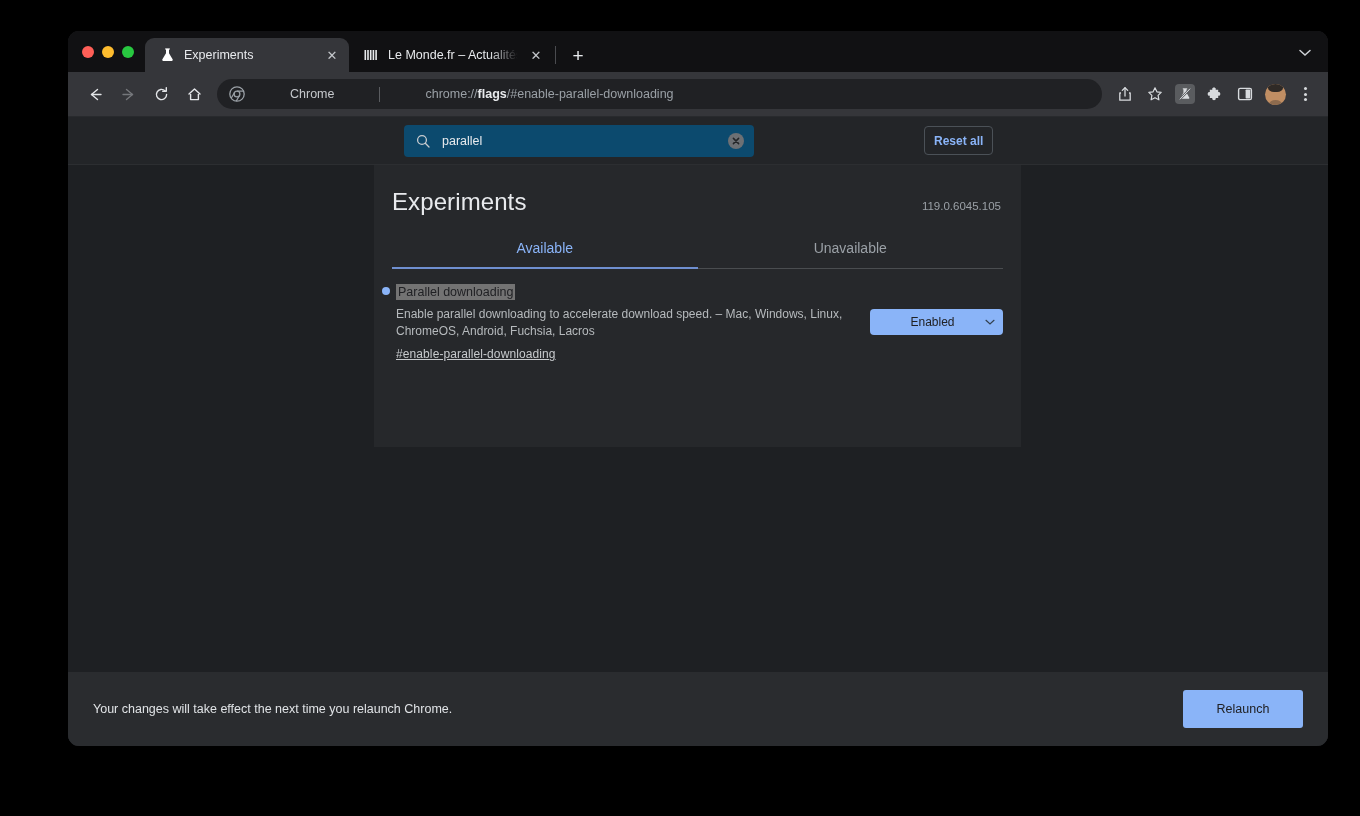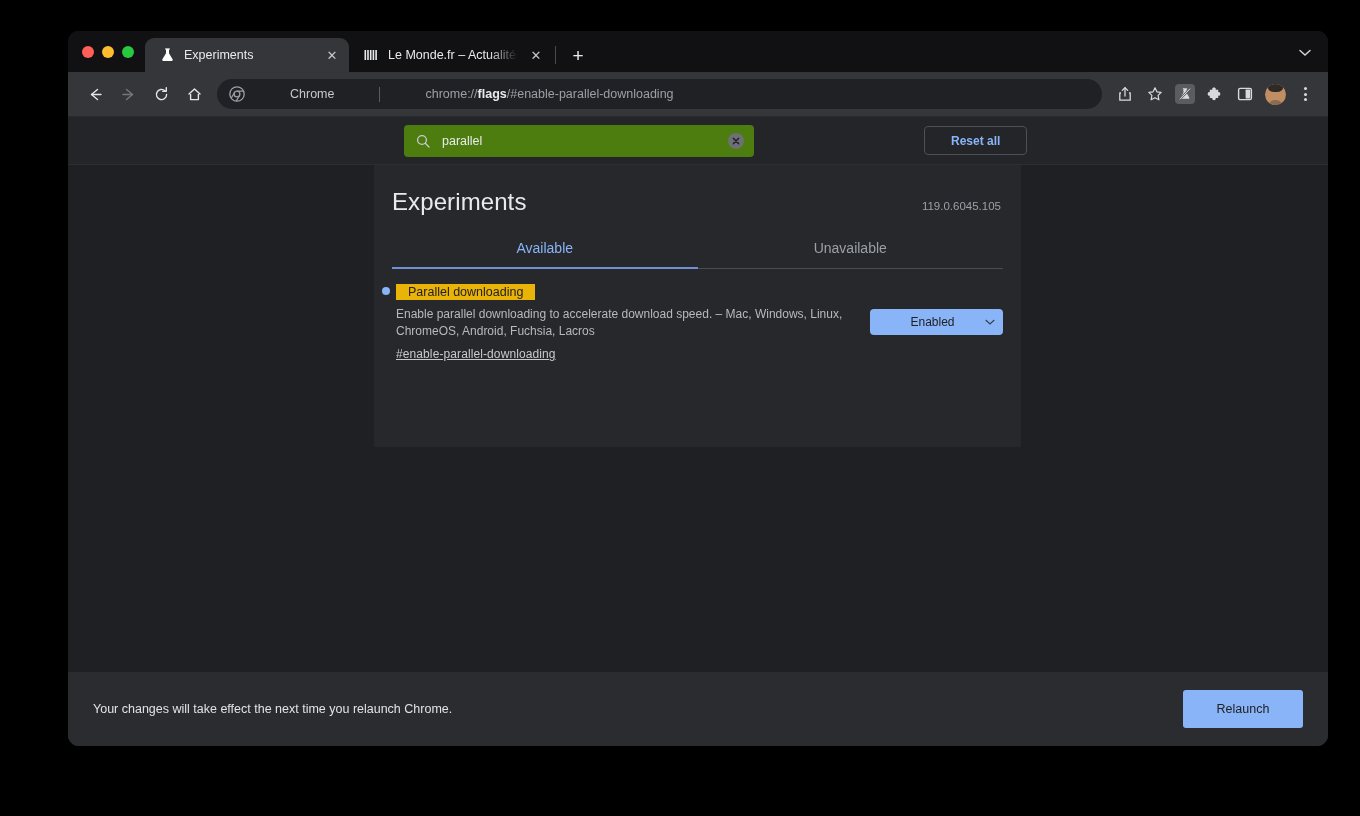--- a/index.html
+++ b/index.html
@@ -219,21 +219,21 @@
     height: 48px;
     background: #232528;
     border-bottom: 1px solid #2c2e31;
     position: relative;
     flex: 0 0 auto;
   }
   #searchbox {
     position: absolute;
     left: 336px; top: 8px;
     width: 350px; height: 32px;
-    background: #4d7c0f;
+    background: #0c4a6e;
     border-radius: 4px;
     display: flex;
     align-items: center;
     padding: 0 10px 0 11px;
   }
   #searchbox .s-icon {
     width: 16px; height: 16px;
     flex: 0 0 16px;
     display: flex; align-items: center; justify-content: center;
     margin-right: 11px;
@@ -254,21 +254,21 @@
     display: flex; align-items: center; justify-content: center;
     color: #232528;
     font-size: 11px;
     line-height: 1;
     font-weight: 700;
   }
   #reset-all {
     position: absolute;
     left: 856px; top: 9px;
     height: 29px;
-    padding: 0 26px;
+    padding: 0 9px;
     border: 1px solid #4b5157;
     border-radius: 4px;
     background: transparent;
     color: #8ab4f8;
     font-size: 12px;
     font-weight: 700;
     font-family: "Liberation Sans", sans-serif;
     display: flex; align-items: center; justify-content: center;
   }
 
@@ -336,22 +336,22 @@
     background: #8ab4f8;
     flex: 0 0 8px;
     margin: 5px 6px 0 -10px;
   }
   #flag-text { flex: 1 1 auto; min-width: 0; }
   #flag-title {
     display: inline-block;
     font-size: 12.5px;
     font-weight: 400;
     color: #202124;
-    background: #eab308;
-    padding: 1px 12px;
+    background: #737373;
+    padding: 1px 2px;
     line-height: 14px;
   }
   #flag-desc {
     font-size: 12px;
     color: #b6babd;
     line-height: 17px;
     margin-top: 6px;
     max-width: 452px;
   }
   #flag-anchor {

